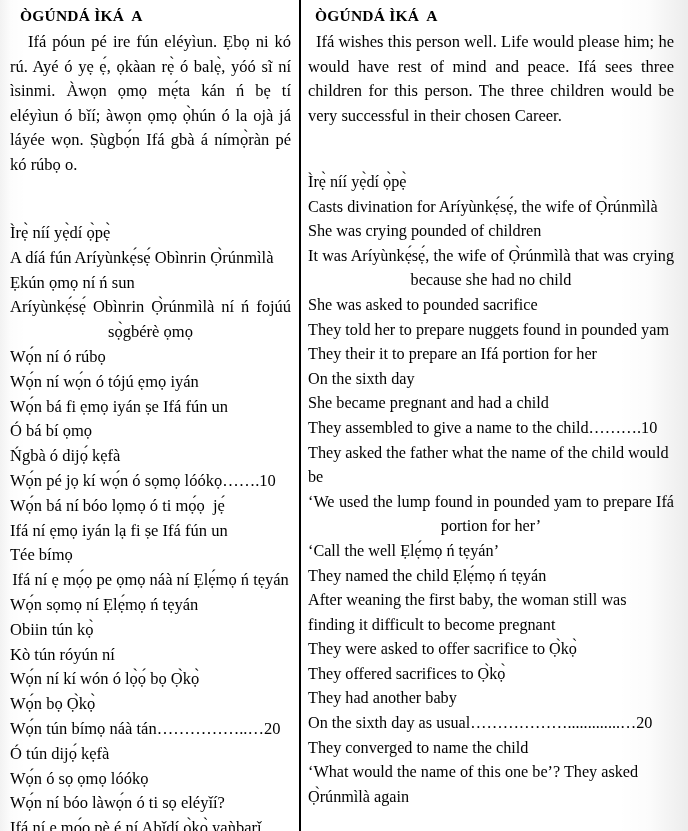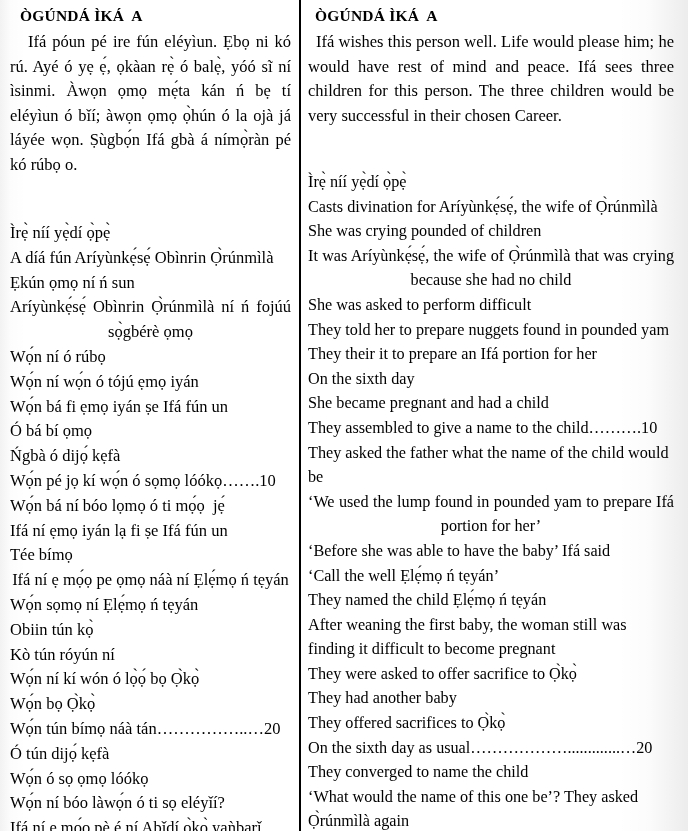--- a/index.html
+++ b/index.html
@@ -186,35 +186,34 @@
 
       <p class="intro">Ifá wishes this person well. Life would please him; he would have rest of mind and peace. Ifá sees three children for this person. The three children would be very successful in their chosen Career.</p>
 
       <div class="gap"></div>
 
       <div class="verse">
         <div class="vline">Ìrẹ̀ níí yẹ̀dí ọ̀pẹ̀</div>
         <div class="vline">Casts divination for Aríyùnkẹ́sẹ́, the wife of Ọ̀rúnmìlà</div>
         <div class="vline">She was crying pounded of children</div>
         <div class="vline wrap">It was Aríyùnkẹ́sẹ́, the wife of Ọ̀rúnmìlà that was crying because she had no child</div>
-        <div class="vline">She was asked to perform difficult</div>
+        <div class="vline">She was asked to pounded sacrifice</div>
         <div class="vline wrap-center">They told her to prepare nuggets found in pounded yam</div>
         <div class="vline">They their it to prepare an Ifá portion for her</div>
         <div class="vline">On the sixth day</div>
         <div class="vline">She became pregnant and had a child</div>
         <div class="vline">They assembled to give a name to the child……….10</div>
         <div class="vline wrap-center">They asked the father what the name of the child would be</div>
         <div class="vline wrap">‘We used the lump found in pounded yam to prepare Ifá portion for her’</div>
-        <div class="vline">‘Before she was able to have the baby’ Ifá said</div>
         <div class="vline">‘Call the well Ẹlẹ́mọ ń tẹyán’</div>
         <div class="vline">They named the child Ẹlẹ́mọ ń tẹyán</div>
         <div class="vline wrap-center">After weaning the first baby, the woman still was finding it difficult to become pregnant</div>
         <div class="vline">They were asked to offer sacrifice to Ọ̀kọ̀</div>
+        <div class="vline">They offered sacrifices to Ọ̀kọ̀</div>
         <div class="vline">They had another baby</div>
-        <div class="vline">They offered sacrifices to Ọ̀kọ̀</div>
         <div class="vline">On the sixth day as usual……………….............…20</div>
         <div class="vline">They converged to name the child</div>
         <div class="vline wrap-center">‘What would the name of this one be’? They asked Ọ̀rúnmìlà again</div>
 
       </div>
     </div>
 
   </div>
 
   <div id="page-shade-left"></div>

